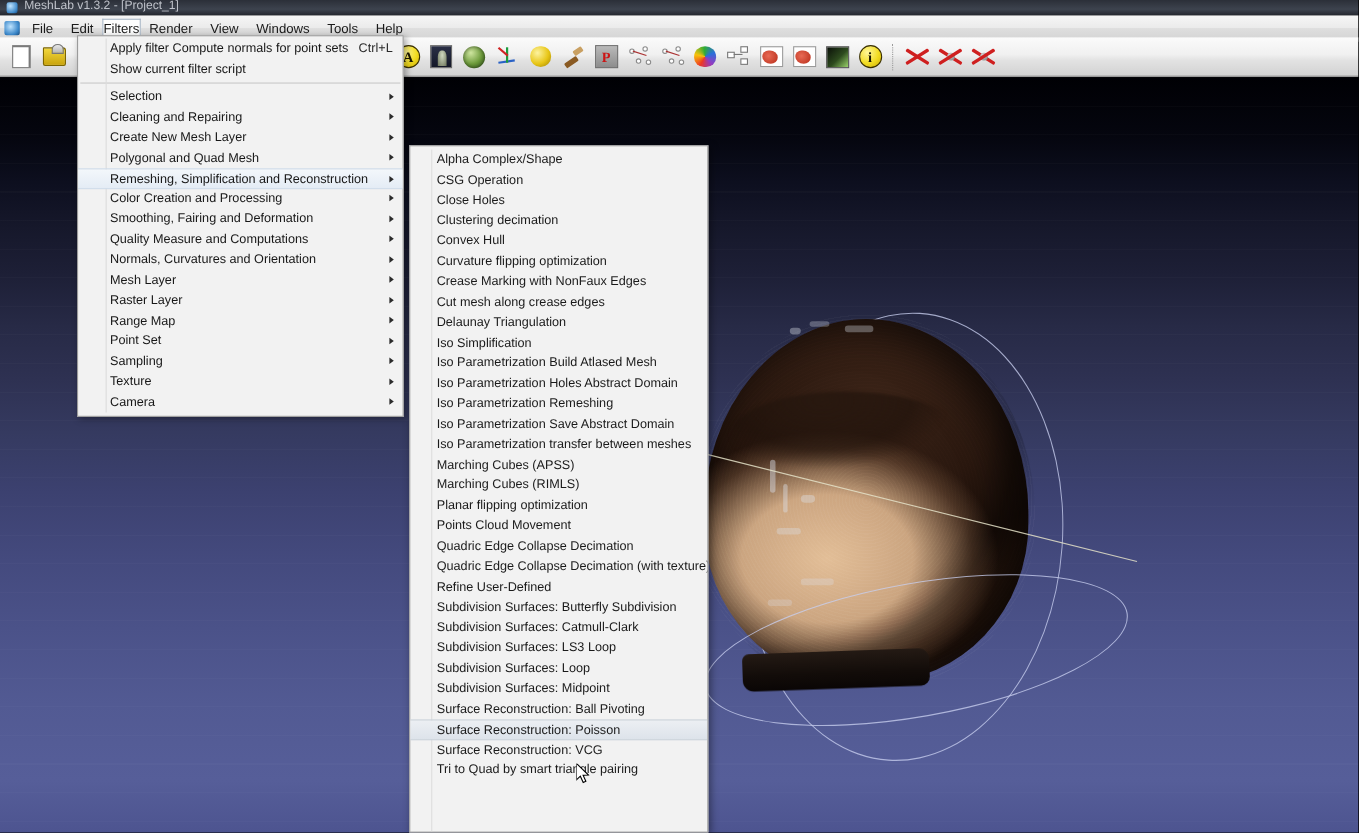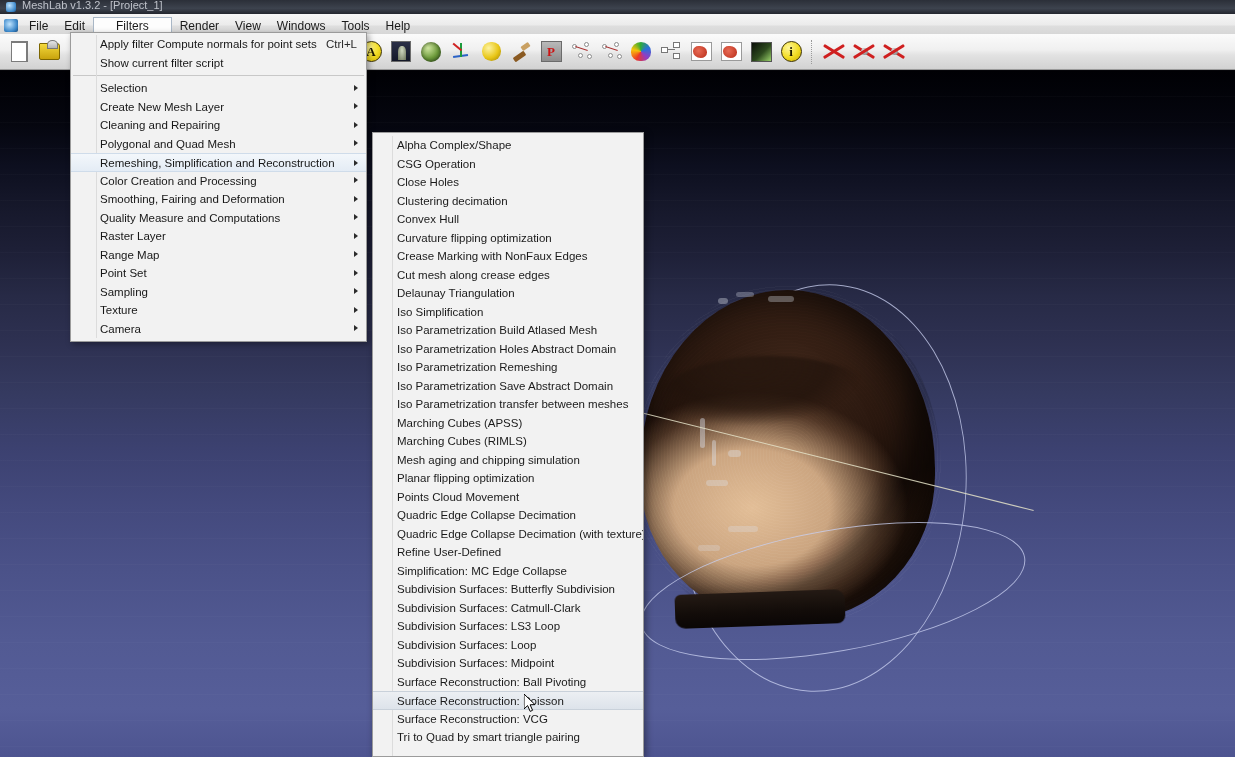--- a/index.html
+++ b/index.html
@@ -156,21 +156,21 @@
     padding: 2px 8px;
     font-size: 12px;
     color: #1a1a1a;
     white-space: nowrap;
     line-height: 14px;
   }
   .menu-item.open {
     background: #fdfdfd;
     border: 1px solid #a9b7c6;
     border-bottom-color: #fdfdfd;
-    padding: 1px 22px;
+    padding: 1px 0;
   }
 
   
   .toolbar {
     position: absolute; left: 0; top: 34px;
     width: 1235px; height: 36px;
     background: linear-gradient(to bottom, #fbfbfb 0%, #f0f0f0 45%, #e2e2e2 60%, #d2d2d2 100%);
     border-bottom: 1px solid #9a9a9a;
     display: flex; align-items: center;
     padding-left: 4px;
@@ -530,45 +530,53 @@
       <span>Show current filter script</span>
     </div>
 
     <div class="dd-sep"></div>
 
     <div class="dd-row">
       <span>Selection</span>
       <span class="dd-arrow"></span>
     </div>
     <div class="dd-row">
+      <span>Cleaning and Repairing</span>
+      <span class="dd-arrow"></span>
+    </div>
+    <div class="dd-row">
       <span>Create New Mesh Layer</span>
-      <span class="dd-arrow"></span>
-    </div>
-    <div class="dd-row">
-      <span>Cleaning and Repairing</span>
       <span class="dd-arrow"></span>
     </div>
     <div class="dd-row">
       <span>Polygonal and Quad Mesh</span>
       <span class="dd-arrow"></span>
     </div>
     <div class="dd-row hl">
       <span>Remeshing, Simplification and Reconstruction</span>
       <span class="dd-arrow"></span>
     </div>
     <div class="dd-row">
       <span>Color Creation and Processing</span>
       <span class="dd-arrow"></span>
     </div>
     <div class="dd-row">
       <span>Smoothing, Fairing and Deformation</span>
       <span class="dd-arrow"></span>
     </div>
     <div class="dd-row">
       <span>Quality Measure and Computations</span>
+      <span class="dd-arrow"></span>
+    </div>
+    <div class="dd-row">
+      <span>Normals, Curvatures and Orientation</span>
+      <span class="dd-arrow"></span>
+    </div>
+    <div class="dd-row">
+      <span>Mesh Layer</span>
       <span class="dd-arrow"></span>
     </div>
     <div class="dd-row">
       <span>Raster Layer</span>
       <span class="dd-arrow"></span>
     </div>
     <div class="dd-row">
       <span>Range Map</span>
       <span class="dd-arrow"></span>
     </div>
@@ -602,27 +610,25 @@
       <div class="sm-row"><span>Cut mesh along crease edges</span></div>
       <div class="sm-row"><span>Delaunay Triangulation</span></div>
       <div class="sm-row"><span>Iso Simplification</span></div>
       <div class="sm-row"><span>Iso Parametrization Build Atlased Mesh</span></div>
       <div class="sm-row"><span>Iso Parametrization Holes Abstract Domain</span></div>
       <div class="sm-row"><span>Iso Parametrization Remeshing</span></div>
       <div class="sm-row"><span>Iso Parametrization Save Abstract Domain</span></div>
       <div class="sm-row"><span>Iso Parametrization transfer between meshes</span></div>
       <div class="sm-row"><span>Marching Cubes (APSS)</span></div>
       <div class="sm-row"><span>Marching Cubes (RIMLS)</span></div>
-      <div class="sm-row"><span>Mesh aging and chipping simulation</span></div>
       <div class="sm-row"><span>Planar flipping optimization</span></div>
       <div class="sm-row"><span>Points Cloud Movement</span></div>
       <div class="sm-row"><span>Quadric Edge Collapse Decimation</span></div>
       <div class="sm-row"><span>Quadric Edge Collapse Decimation (with texture)</span></div>
       <div class="sm-row"><span>Refine User-Defined</span></div>
-      <div class="sm-row"><span>Simplification: MC Edge Collapse</span></div>
       <div class="sm-row"><span>Subdivision Surfaces: Butterfly Subdivision</span></div>
       <div class="sm-row"><span>Subdivision Surfaces: Catmull-Clark</span></div>
       <div class="sm-row"><span>Subdivision Surfaces: LS3 Loop</span></div>
       <div class="sm-row"><span>Subdivision Surfaces: Loop</span></div>
       <div class="sm-row"><span>Subdivision Surfaces: Midpoint</span></div>
       <div class="sm-row"><span>Surface Reconstruction: Ball Pivoting</span></div>
       <div class="sm-row hl"><span>Surface Reconstruction: Poisson</span></div>
       <div class="sm-row"><span>Surface Reconstruction: VCG</span></div>
       <div class="sm-row"><span>Tri to Quad by smart triangle pairing</span></div>
     </div>

